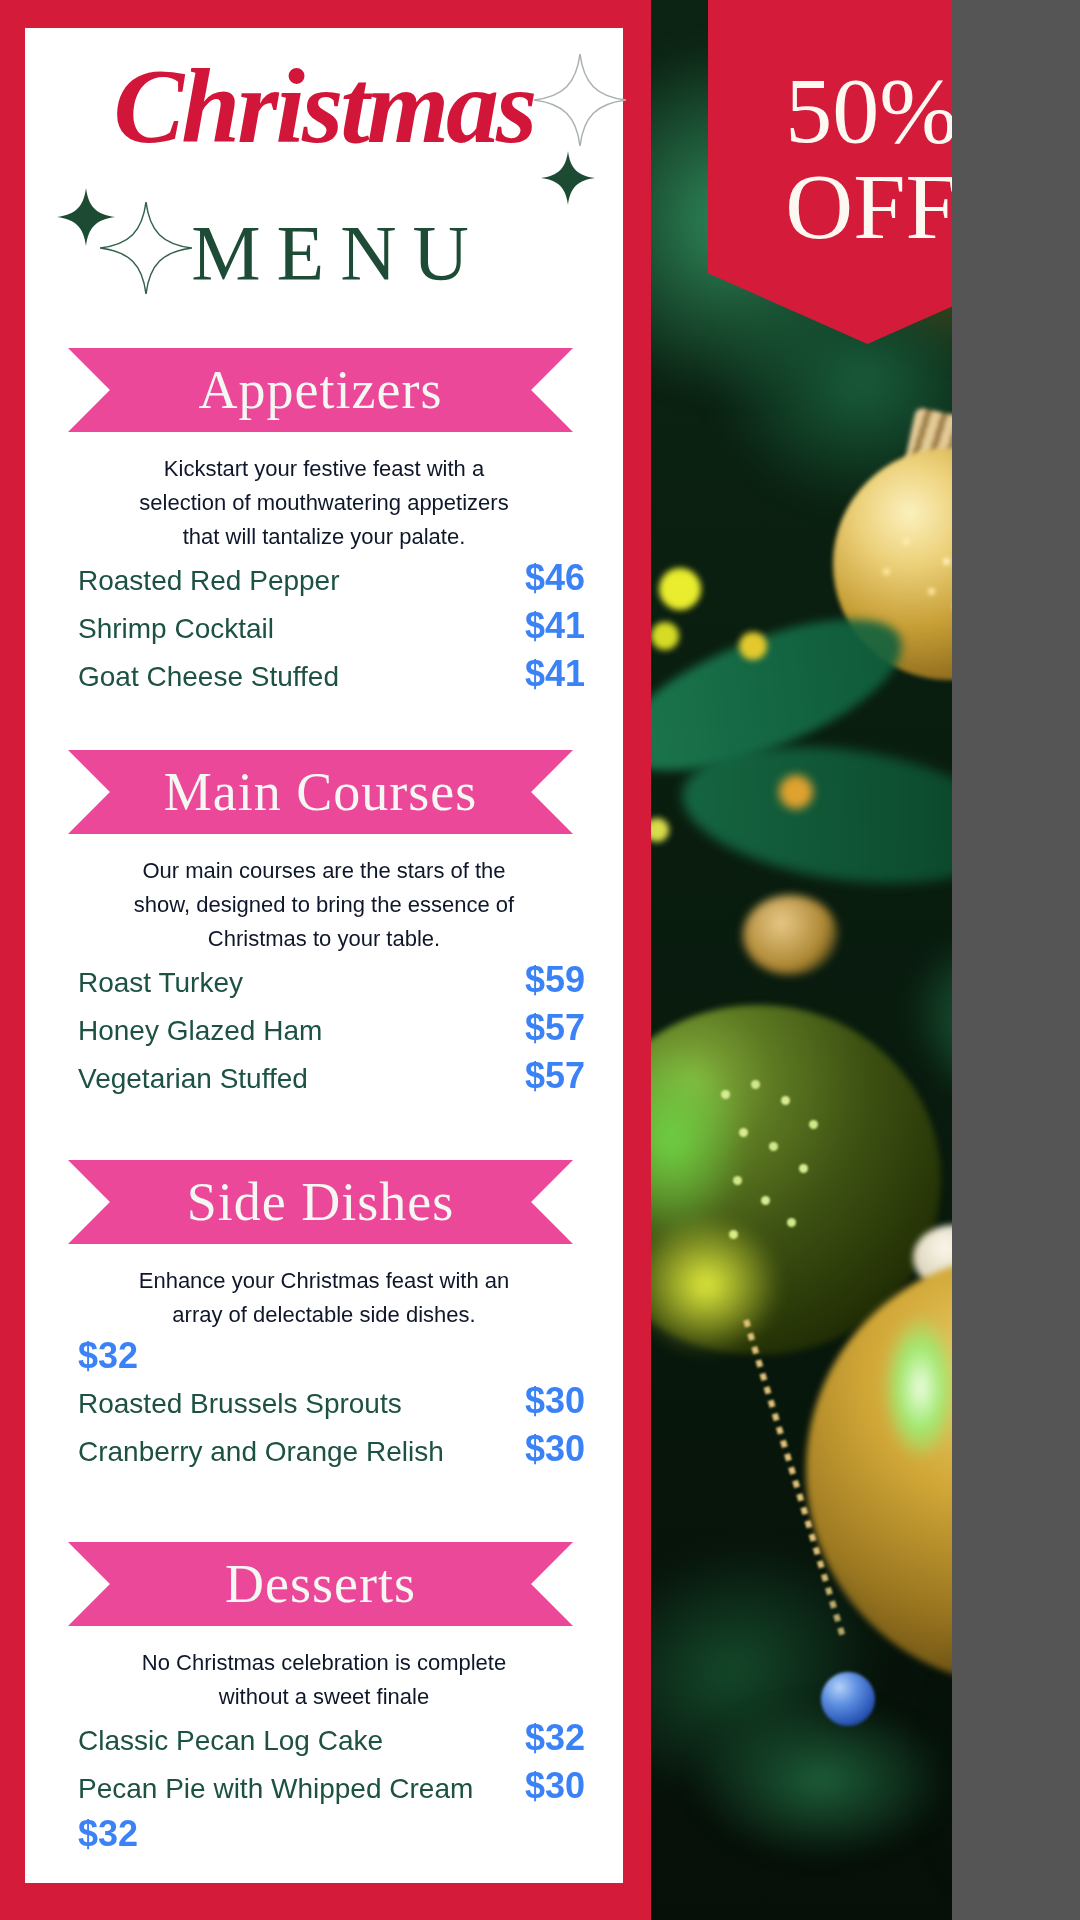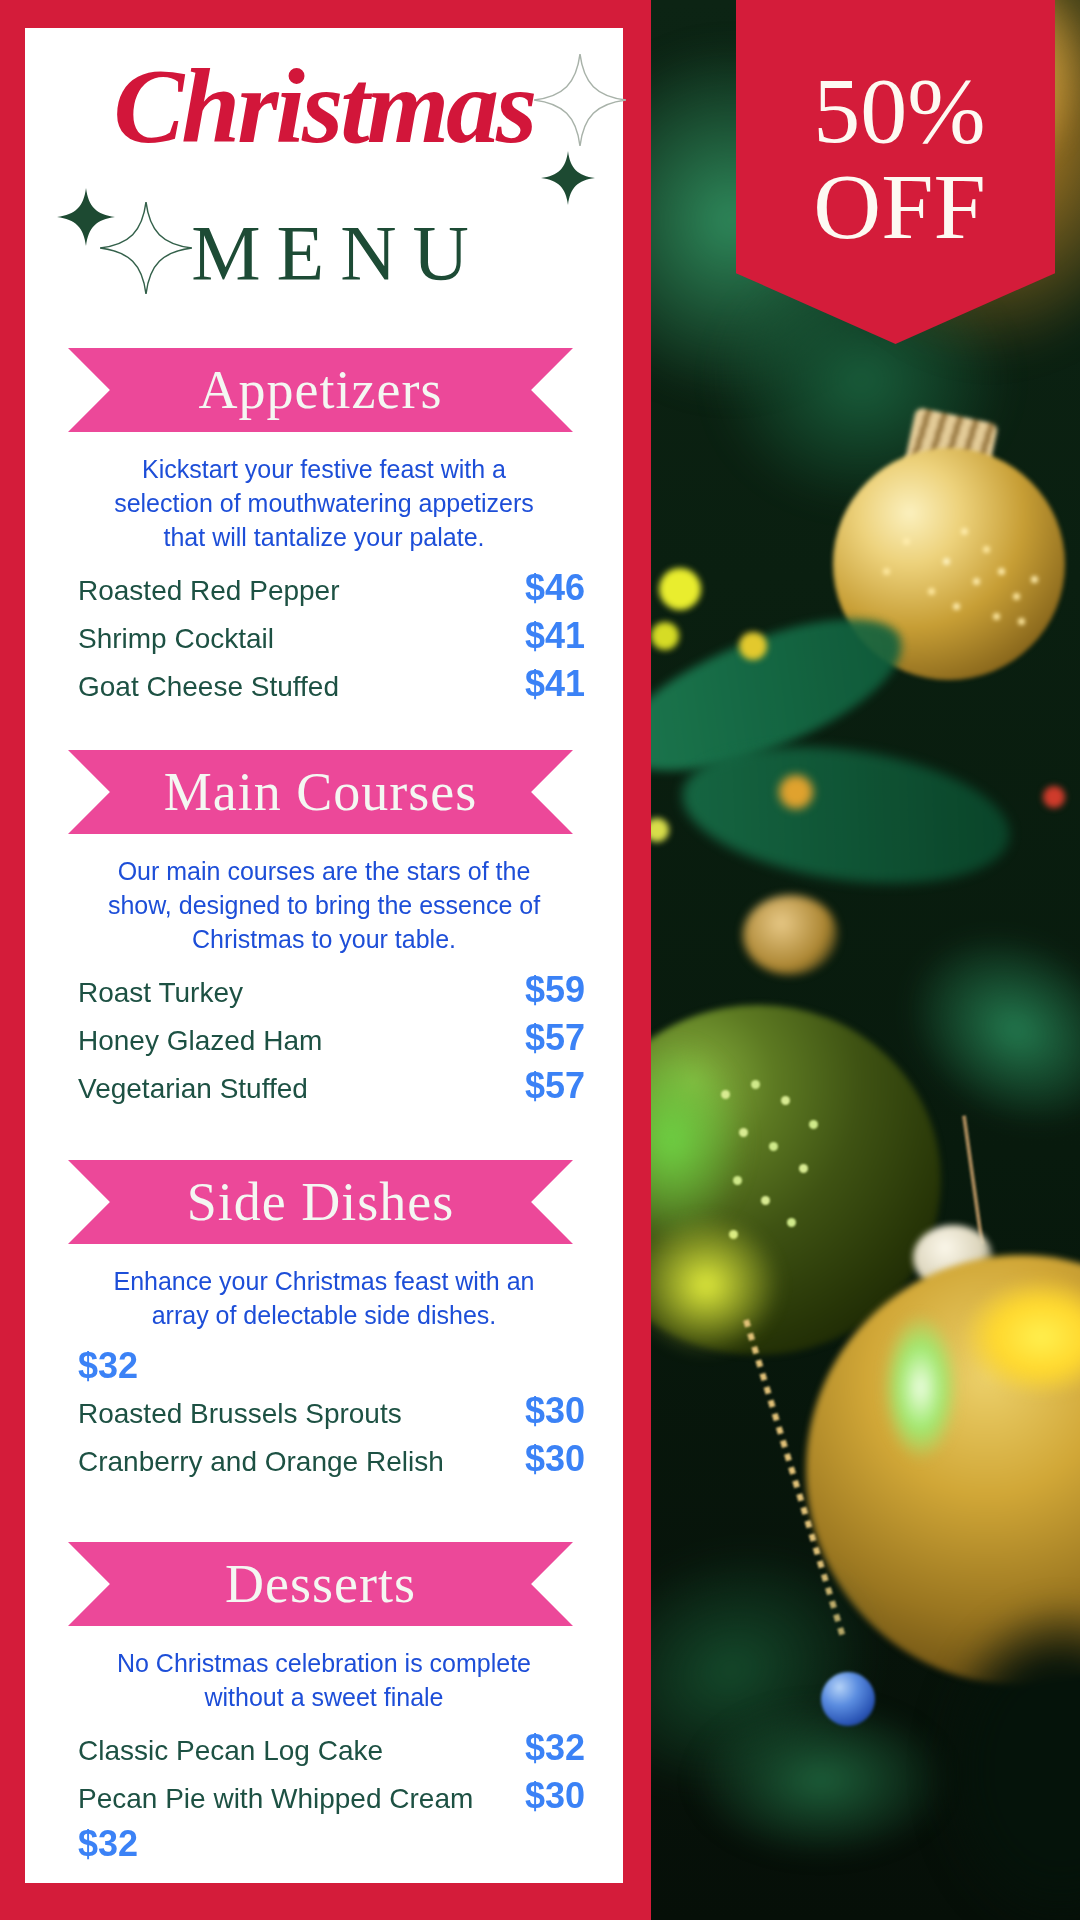--- a/index.html
+++ b/index.html
@@ -1,16 +1,16 @@
 <!DOCTYPE html>
 <html><head>
 <meta charset="utf-8">
 <style>
   html,body{margin:0;padding:0;background:#555;}
-  .poster{position:relative;width:1080px;height:1920px;background:#d41c3a;overflow:hidden;
+  .poster{position:relative;width:952px;height:1920px;background:#d41c3a;overflow:hidden;
           font-family:"Liberation Sans",sans-serif;}
 
   
   .photo{position:absolute;left:651px;top:0;width:429px;height:1920px;overflow:hidden;
          background:linear-gradient(180deg,#0c2414 0%,#0a1f10 30%,#081a0d 60%,#060f08 100%);}
   .photo .L{position:absolute;}
   .teal-top{left:-90px;top:40px;width:340px;height:360px;border-radius:50%;
     background:radial-gradient(closest-side,#2f8a5c,rgba(15,58,36,0));filter:blur(14px);}
   .teal-top2{left:60px;top:250px;width:300px;height:260px;border-radius:50%;
     background:radial-gradient(closest-side,#1c6a44,rgba(15,58,36,0));filter:blur(16px);opacity:.85;}
@@ -66,21 +66,21 @@
   .blue-ball{left:170px;top:1672px;width:54px;height:54px;border-radius:50%;filter:blur(1.5px);
     background:radial-gradient(circle at 34% 28%,#b4d2f7 0%,#5b8de0 35%,#2a55b5 70%,#132c6b 95%);}
   .pine-bl{left:-70px;top:1550px;width:300px;height:240px;border-radius:50%;transform:rotate(-20deg);
     background:radial-gradient(closest-side,#14492b,rgba(8,30,16,0));filter:blur(12px);}
   .pine-bteal{left:40px;top:1700px;width:260px;height:160px;border-radius:50%;
     background:radial-gradient(closest-side,#1d5f3a,rgba(8,30,16,0));filter:blur(10px);}
   .dark-br{left:280px;top:1600px;width:260px;height:340px;border-radius:50%;
     background:radial-gradient(closest-side,#05130a 60%,rgba(5,15,8,0));filter:blur(14px);}
 
   
-  .ribbon{position:absolute;left:736px;top:0;width:319px;height:344px;background:#d41c3a;
+  .ribbon{position:absolute;left:708px;top:0;width:319px;height:344px;background:#d41c3a;
     clip-path:polygon(0 0,100% 0,100% 79.4%,50% 100%,0 79.4%);
     display:flex;flex-direction:column;align-items:center;justify-content:flex-start;padding-top:62px;box-sizing:border-box;padding-left:8px;}
   .ribbon .pr{font-family:"Liberation Serif",serif;color:#fdf9f2;font-size:94px;line-height:96px;text-align:center;}
 
   
   .card{position:absolute;left:25px;top:28px;width:598px;height:1855px;background:#ffffff;}
 
   .title-script{position:absolute;left:0;top:18px;width:100%;text-align:center;
     font-family:"Liberation Serif","DejaVu Serif",serif;font-style:italic;font-weight:700;
     font-size:106px;letter-spacing:-3px;color:#d2163a;}
@@ -94,22 +94,22 @@
   .sp-line-grey path{fill:none;stroke:#a8b2a9;stroke-width:1.6;}
 
   
   .menu-section{position:absolute;left:0;width:100%;}
   .s1{top:320px;} .s2{top:722px;} .s3{top:1132px;} .s4{top:1514px;}
   .banner{margin-left:43px;width:505px;height:84px;background:#ec4899;
     clip-path:polygon(0 0,100% 0,91.7% 50%,100% 100%,0 100%,8.3% 50%);
     display:flex;align-items:center;justify-content:center;}
   .banner span{font-family:"Liberation Serif",serif;font-size:54px;color:#f4f7f2;letter-spacing:1px;}
   .desc{margin:20px auto 0;width:540px;text-align:center;white-space:pre-line;
-    font-size:25px;line-height:34px;color:#1d4ed8;}
-  .items{margin-top:18px;}
+    font-size:22px;line-height:34px;color:#0f172a;}
+  .items{margin-top:8px;}
   .item{display:flex;justify-content:space-between;align-items:baseline;
     padding:0 38px 0 53px;margin-bottom:13px;line-height:32px;}
   .iname{font-size:28px;color:#1d5143;}
   .iprice{font-size:36px;font-weight:700;color:#3b82f6;}
 </style>
 </head>
 <body>
 
 <div class="poster">
 

